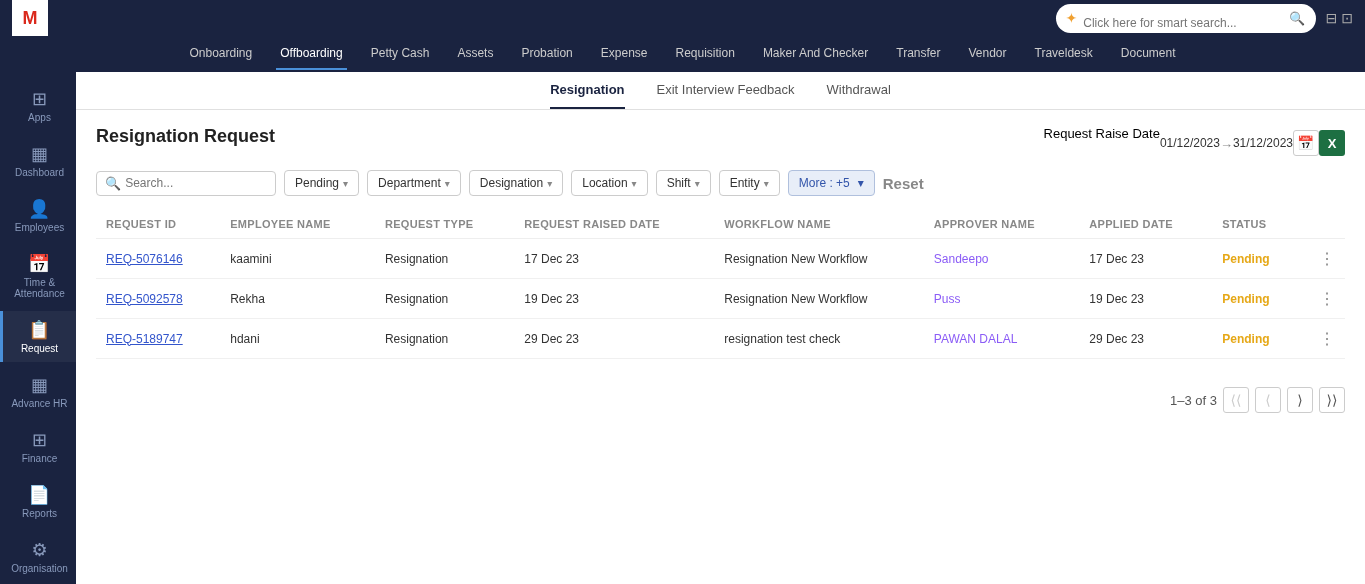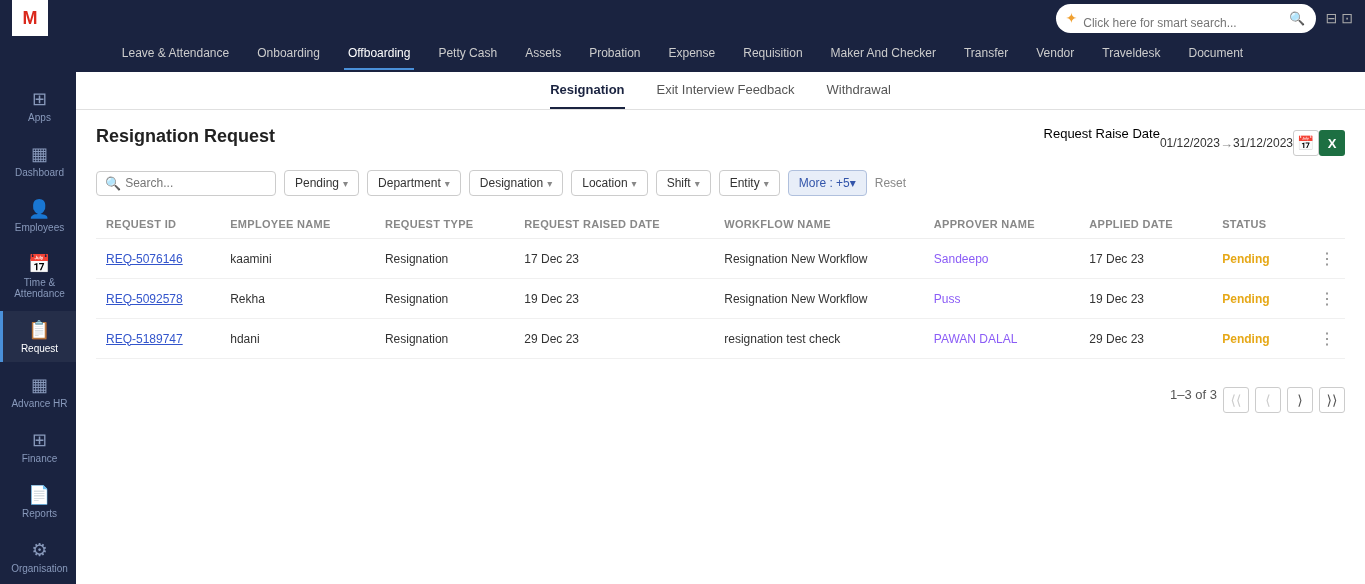--- a/index.html
+++ b/index.html
@@ -244,28 +244,29 @@
     .more-btn {
       background: #e8eef8;
       border: 1px solid #b0c0dd;
       color: #3355aa;
       font-size: 12px;
       border-radius: 4px;
       padding: 5px 10px;
       cursor: pointer;
       display: flex;
       align-items: center;
-      gap: 0;
+      gap: 8px;
     }
     .reset-btn {
       background: none;
       border: none;
       color: #888;
-      font-size: 12px;
-      cursor: pointer;
+      font-size: 15px;
+      cursor: pointer;
+      font-weight: bold;
     }
 
     
     table {
       width: 100%;
       border-collapse: collapse;
       font-size: 12px;
     }
     thead tr {
       background: #fff;
@@ -307,20 +308,21 @@
       color: #888;
       cursor: pointer;
       font-size: 16px;
       text-align: right;
     }
 
     
     .pagination {
       display: flex;
       justify-content: flex-end;
+      align-items: center;
       gap: 6px;
       padding: 12px 20px;
       font-size: 13px;
       color: #555;
     }
     .page-btn {
       width: 26px;
       height: 26px;
       border: 1px solid #ccc;
       border-radius: 3px;
@@ -344,21 +346,20 @@
     <input type="text" placeholder="Click here for smart search..." style="">
     <span style="color:#888;">🔍</span>
   </div>
   <div class="top-right-icons">
     <span>⊟</span>
       <span>⊡</span>
   </div>
 </div>
 
 <div class="nav-bar">
-  <span class="nav-item">Leave &amp; Attendance</span>
   <span class="nav-item">Onboarding</span>
   <span class="nav-item active">Offboarding</span>
   <span class="nav-item">Petty Cash</span>
   <span class="nav-item">Assets</span>
   <span class="nav-item">Probation</span>
   <span class="nav-item">Expense</span>
   <span class="nav-item">Requisition</span>
   <span class="nav-item">Maker And Checker</span>
   <span class="nav-item">Transfer</span>
   <span class="nav-item">Vendor</span>

